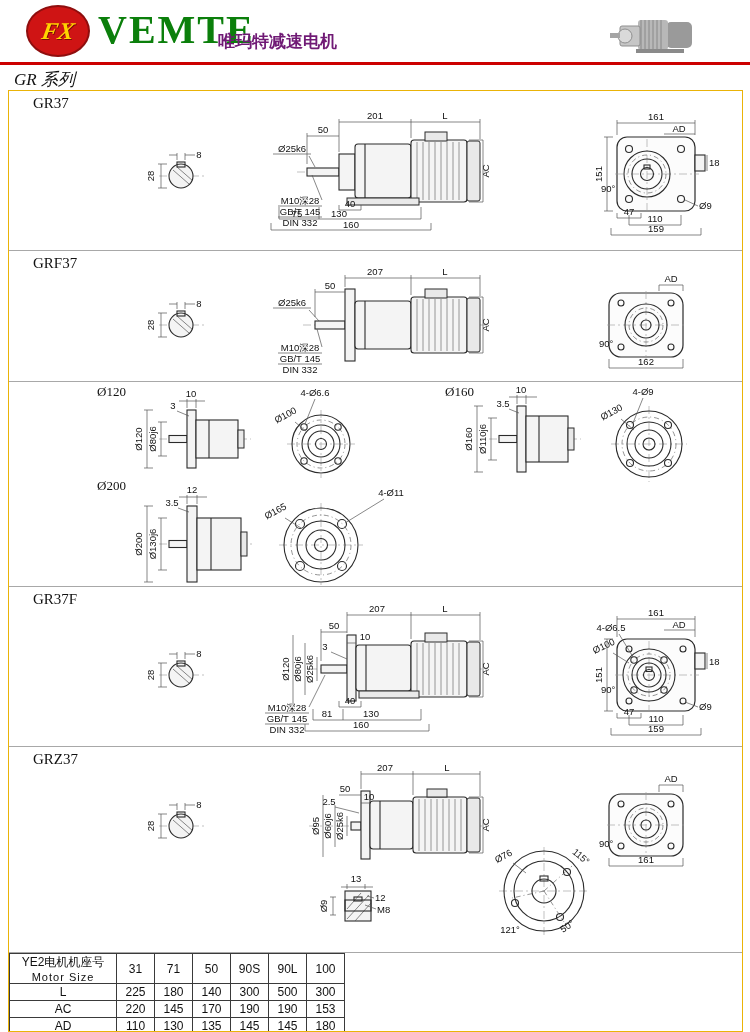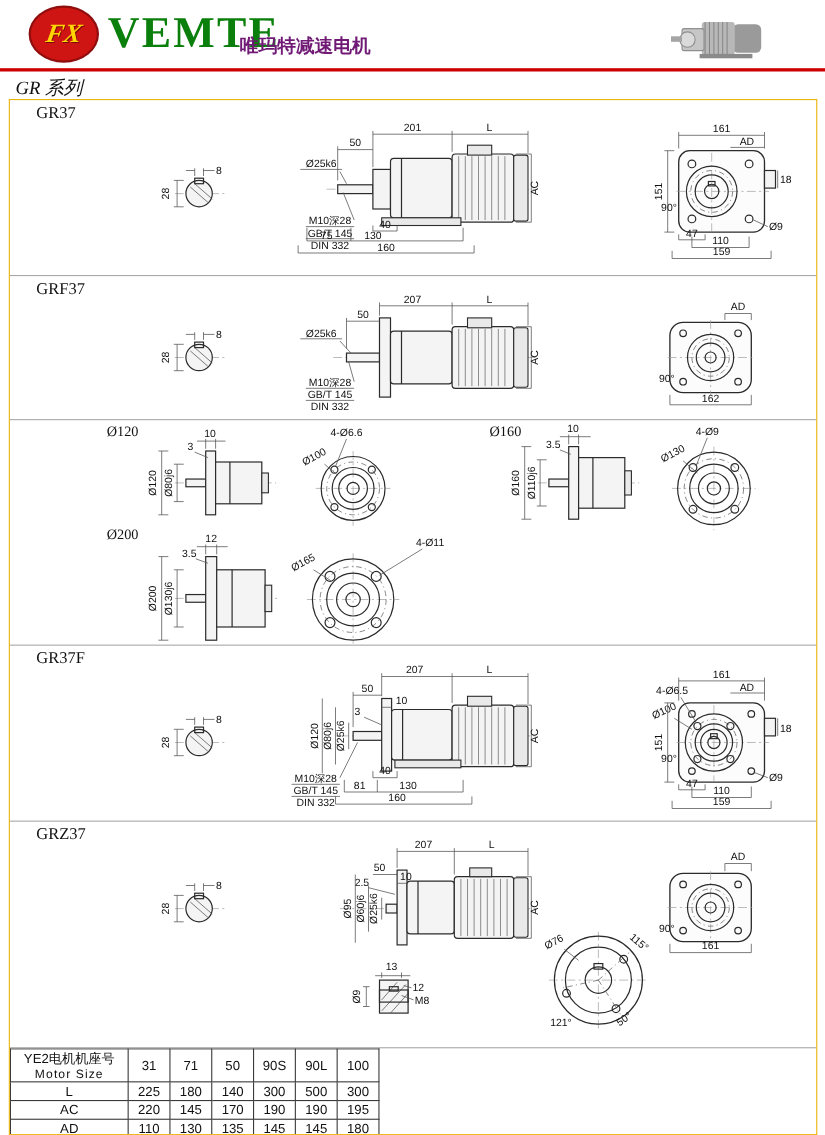--- a/index.html
+++ b/index.html
@@ -526,21 +526,21 @@
           <td class="cv">500</td>
           <td class="cv">300</td>
         </tr>
         <tr class="dr">
           <td class="c0">AC</td>
           <td class="cv">220</td>
           <td class="cv">145</td>
           <td class="cv">170</td>
           <td class="cv">190</td>
           <td class="cv">190</td>
-          <td class="cv">195</td>
+          <td class="cv">153</td>
         </tr>
         <tr class="dr">
           <td class="c0">AD</td>
           <td class="cv">110</td>
           <td class="cv">130</td>
           <td class="cv">135</td>
           <td class="cv">145</td>
           <td class="cv">145</td>
           <td class="cv">180</td>
         </tr>

